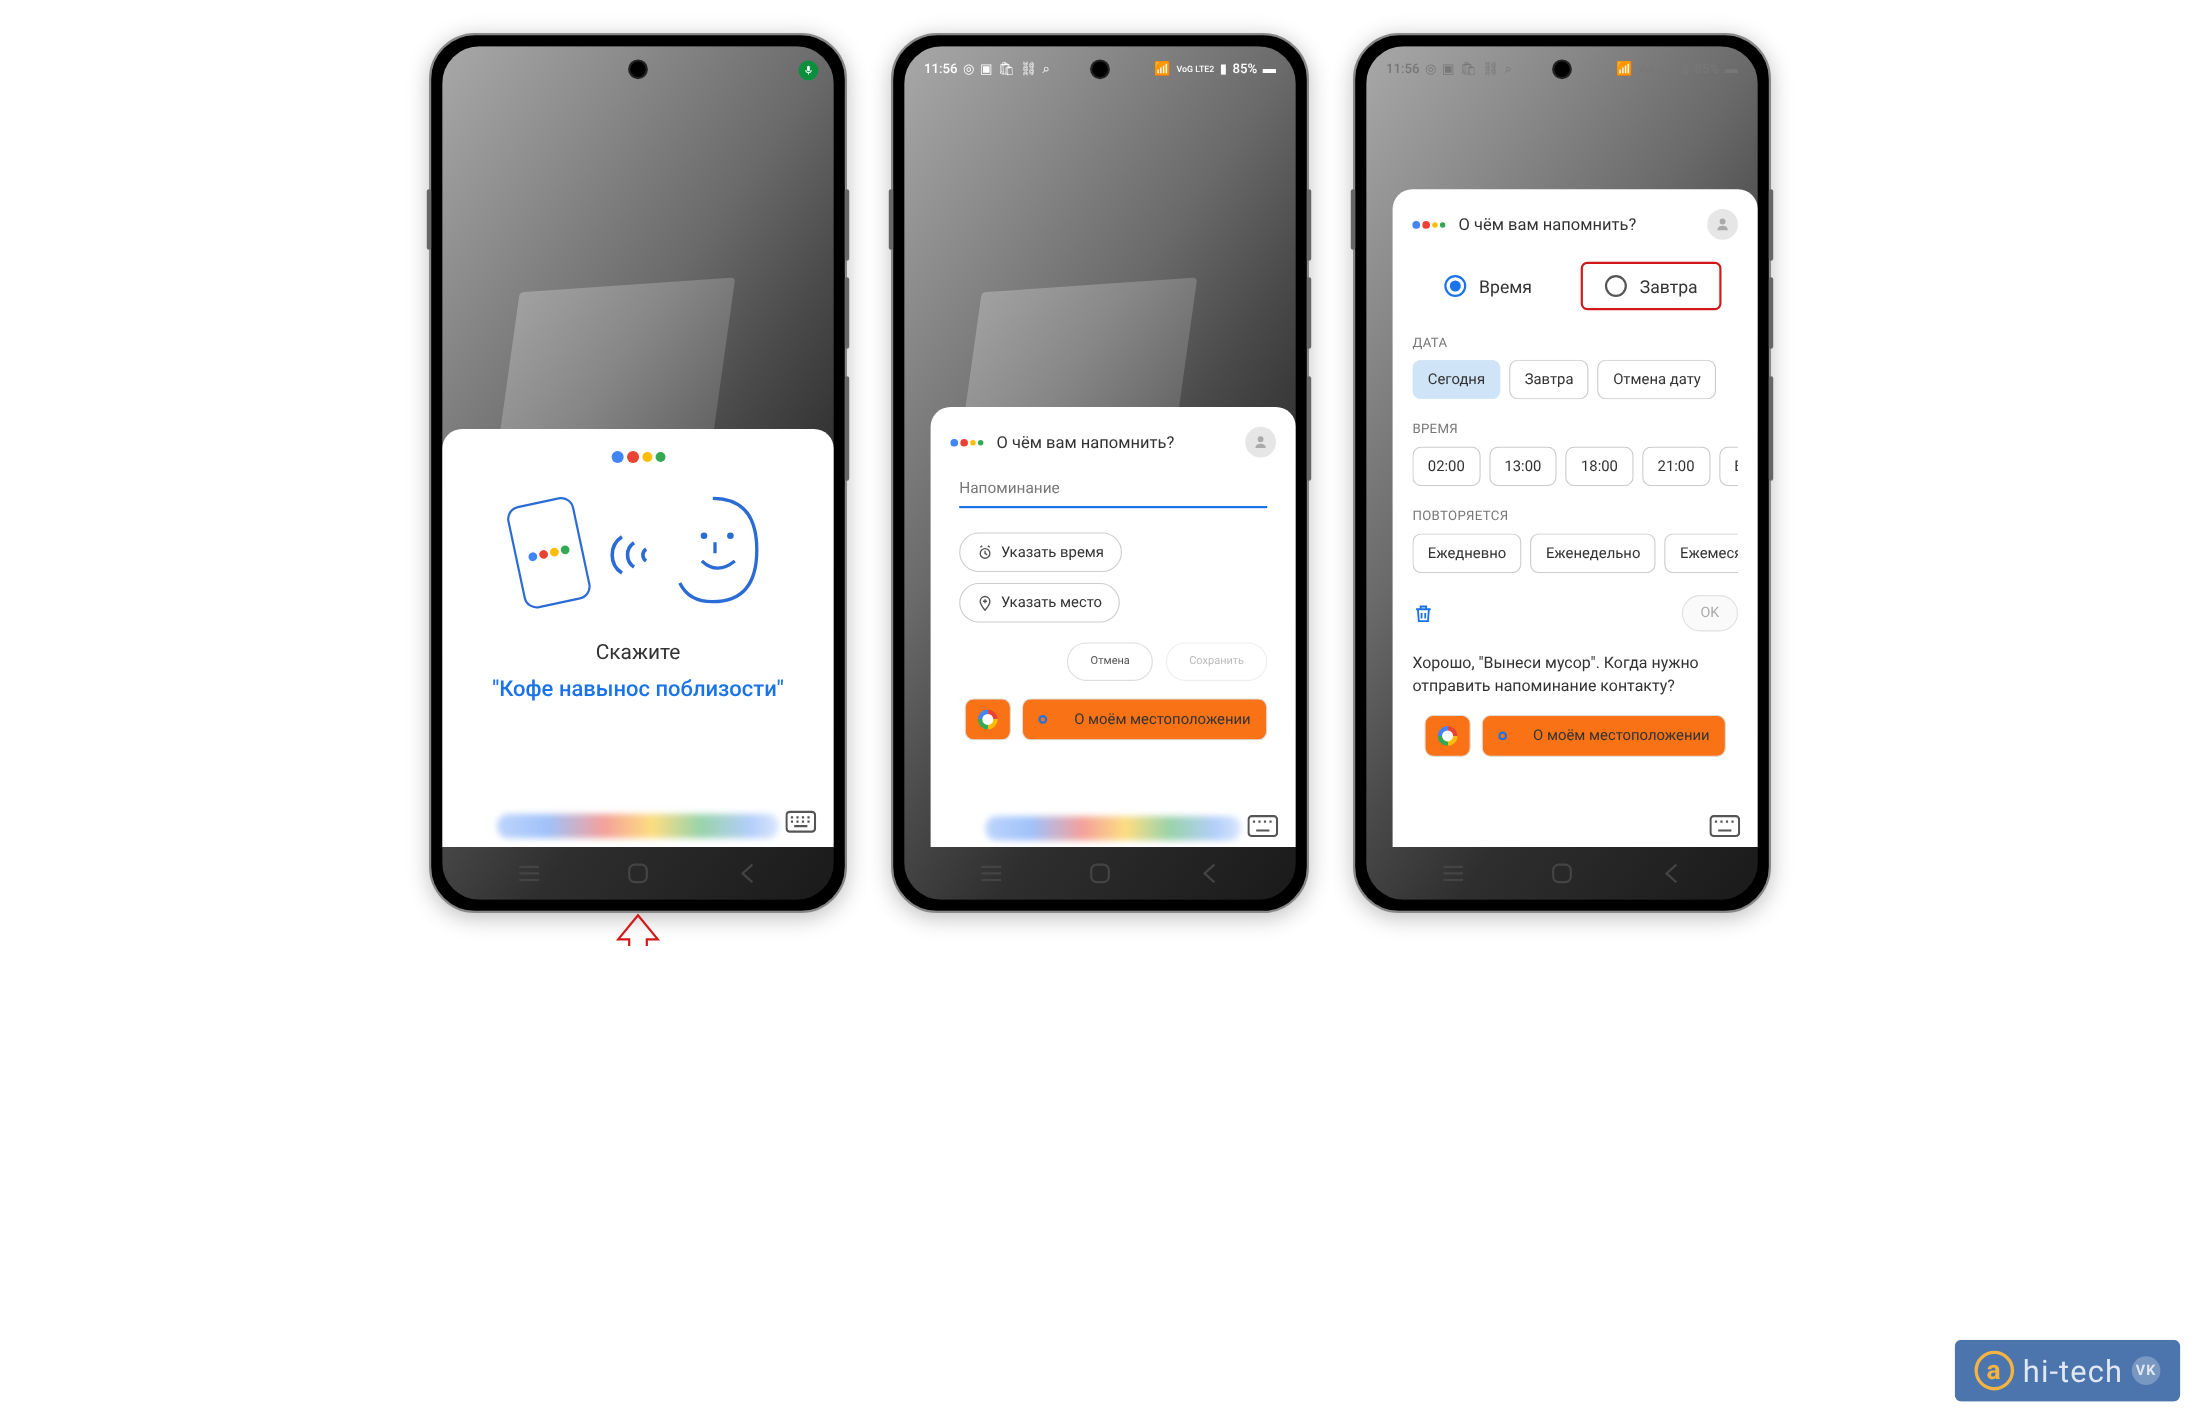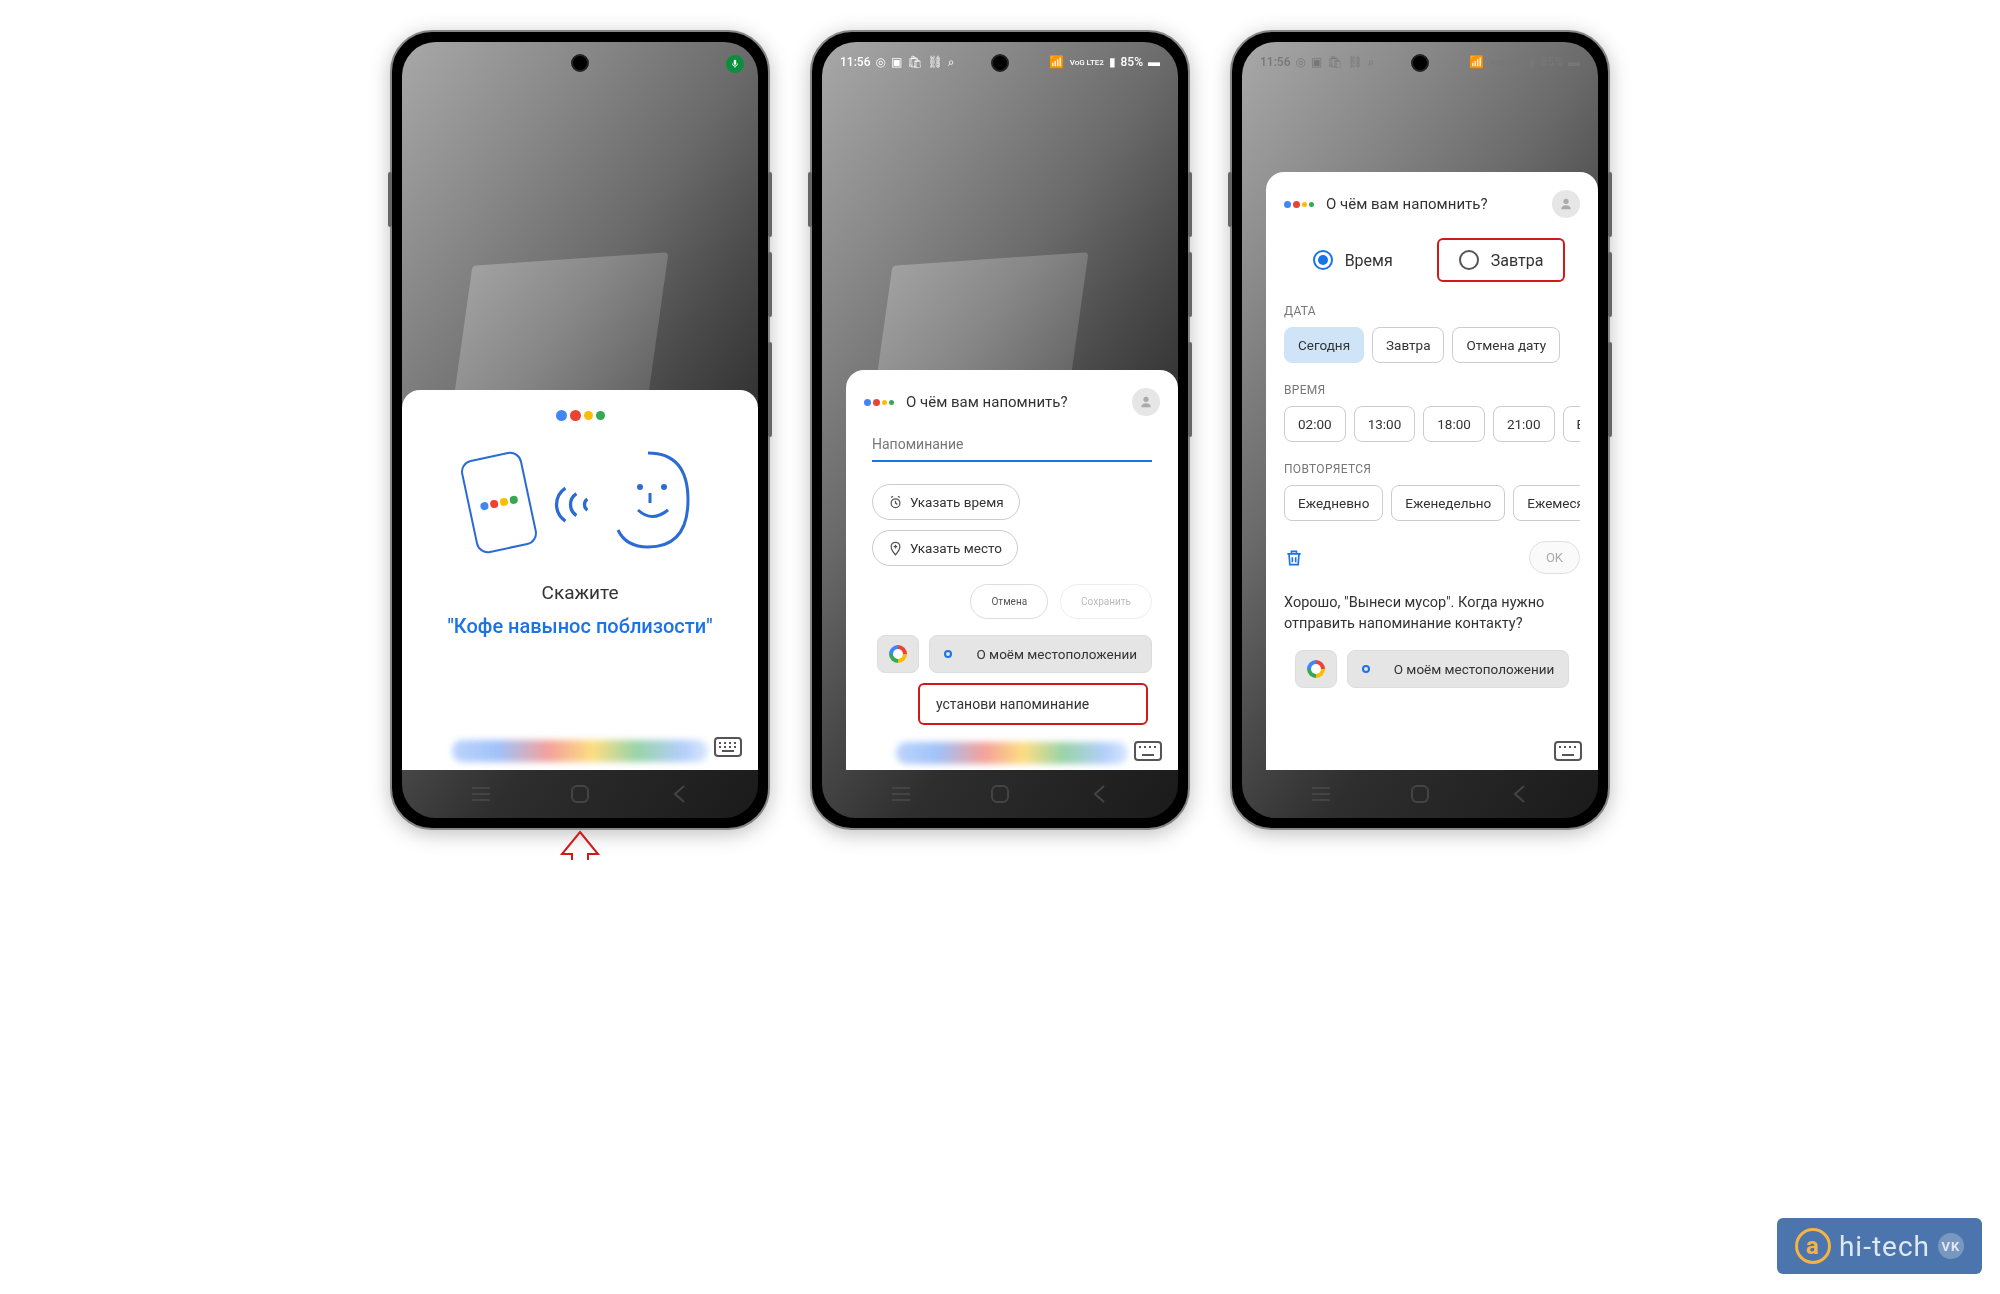--- a/index.html
+++ b/index.html
@@ -131,21 +131,21 @@
   .action-row { display: flex; gap: 12px; justify-content: flex-end; margin-bottom: 16px; }
   .action-btn {
     padding: 11px 20px; border: 1px solid #ddd; border-radius: 22px; font-size: 10px;
     background: #fff; color: #555;
   }
   .action-btn.disabled { color: #bbb; border-color: #eee; }
   .suggestion-row { display: flex; gap: 10px; justify-content: flex-end; margin-bottom: 10px; }
   .sugg-chip {
     display: inline-flex; align-items: center; gap: 24px; padding: 9px 14px;
     border: 1px solid #ddd; border-radius: 8px; font-size: 13.5px; color: #333;
-    background: #e5e5e5;
+    background: #f97316;
   }
   .google-g {
     width: 18px; height: 18px;
     background: conic-gradient(#ea4335 0 90deg, #fbbc04 90deg 180deg, #34a853 180deg 270deg, #4285f4 270deg 360deg);
     border-radius: 50%; position: relative;
   }
   .google-g::after { content: ""; position: absolute; inset: 4px; background: #fff; border-radius: 50%; }
   .hl-box { border: 2px solid #d21919; border-radius: 6px; padding: 2px; }
   .hl-text {
     display: inline-block; padding: 9px 14px; font-size: 14px; color: #333;
@@ -355,23 +355,20 @@
             </div>
             <div class="suggestion-row">
               <div class="sugg-chip" style="padding:9px 11px;">
                 <span class="google-g"></span>
               </div>
               <div class="sugg-chip">
                 <span style="width:8px;height:8px;border:2px solid #1a73e8;border-radius:50%;"></span>
                 <span>О моём местоположении</span>
               </div>
             </div>
-            <div class="hl-box" style="margin-left:46px; margin-right:4px; margin-top:4px;">
-              <span class="hl-text">установи напоминание</span>
-            </div>
           </div>
           <div class="colour-wave" style="bottom:6px;"></div>
           <div class="kb-icon" style="bottom:8px;">
             <svg viewBox="0 0 28 20">
                 <rect x="1" y="1" width="26" height="18" rx="3"></rect>
                 <line x1="5" y1="6" x2="7" y2="6"></line>
                 <line x1="10" y1="6" x2="12" y2="6"></line>
                 <line x1="15" y1="6" x2="17" y2="6"></line>
                 <line x1="20" y1="6" x2="22" y2="6"></line>
                 <line x1="8" y1="14" x2="20" y2="14"></line>

